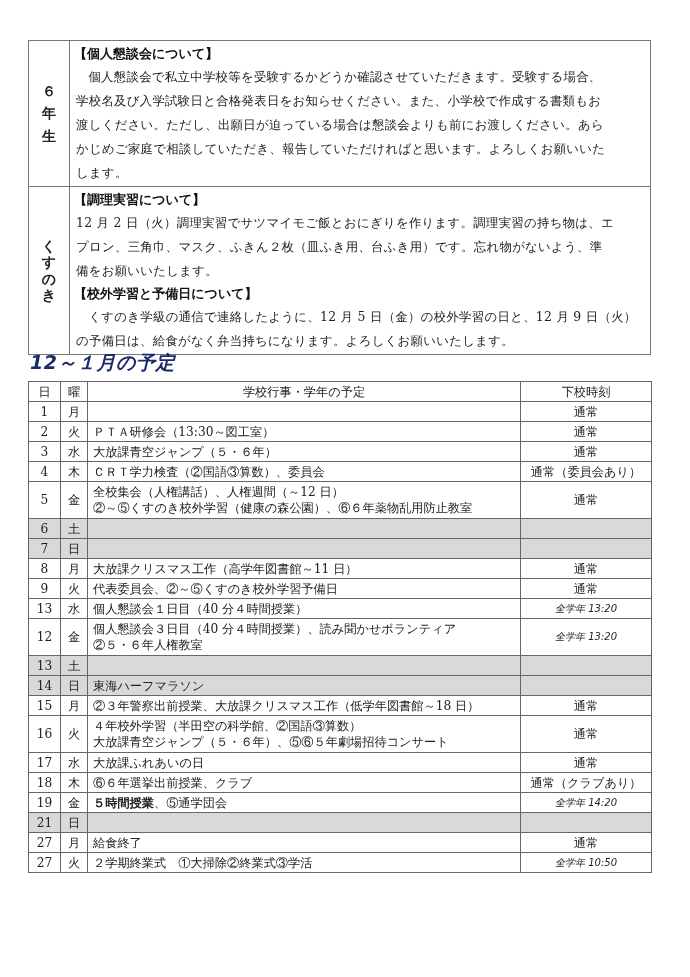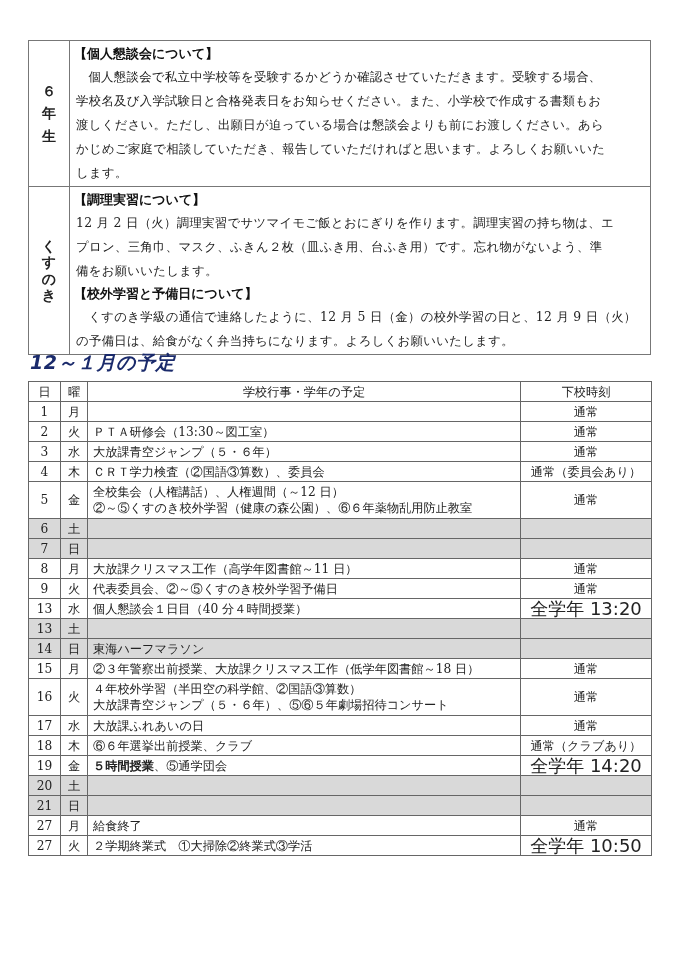--- a/index.html
+++ b/index.html
@@ -45,21 +45,22 @@
       border: 1px solid #666; padding: 0 4px; height: 19px; line-height: 18px;
       font-weight: normal; white-space: nowrap; overflow: hidden;
     }
     .sched th { text-align: center; }
     .sched td.c { text-align: center; }
     .sched td.ev { padding-left: 5px; margin-top: 12px; }
     .sched tr.tall td { height: 36px; line-height: 16px; }
     .sched tr.weekend td { background: #d9d9d9; }
     .bold-time {
       font-family: "DejaVu Sans", "Liberation Sans", sans-serif; font-weight: bold;
-      font-size: 18px;
+      font-size: 10px;
+      font-style: italic;
     }
     .ev-bold {
       font-family: "DejaVu Sans", "Liberation Sans", sans-serif; font-weight: bold;
     }
     .line { display: block; }
   </style>
 </head>
 <body>
 
 <table class="notice">
@@ -201,20 +202,29 @@
         <td class="c">通常</td>
       </tr>
       <tr>
         <td class="c">13</td>
         <td class="c">水</td>
         <td class="ev">
           <span class="line">個人懇談会１日目（40 分４時間授業）</span>
         </td>
         <td class="c bold-time">全学年 13:20</td>
       </tr>
+      <tr class="tall">
+        <td class="c">12</td>
+        <td class="c">金</td>
+        <td class="ev">
+          <span class="line">個人懇談会３日目（40 分４時間授業）、読み聞かせボランティア</span>
+          <span class="line">②５・６年人権教室</span>
+        </td>
+        <td class="c bold-time">全学年 13:20</td>
+      </tr>
       <tr class="weekend">
         <td class="c">13</td>
         <td class="c">土</td>
         <td class="ev">
           <span class="line"></span>
         </td>
         <td class="c"></td>
       </tr>
       <tr class="weekend">
         <td class="c">14</td>
@@ -259,28 +269,20 @@
       </tr>
       <tr>
         <td class="c">19</td>
         <td class="c">金</td>
         <td class="ev">
           <span class="line"><span class="ev-bold">５時間授業</span><span>、⑤通学団会</span></span>
         </td>
         <td class="c bold-time">全学年 14:20</td>
       </tr>
       <tr class="weekend">
-        <td class="c">20</td>
-        <td class="c">土</td>
-        <td class="ev">
-          <span class="line"></span>
-        </td>
-        <td class="c"></td>
-      </tr>
-      <tr class="weekend">
         <td class="c">21</td>
         <td class="c">日</td>
         <td class="ev">
           <span class="line"></span>
         </td>
         <td class="c"></td>
       </tr>
       <tr>
         <td class="c">27</td>
         <td class="c">月</td>

